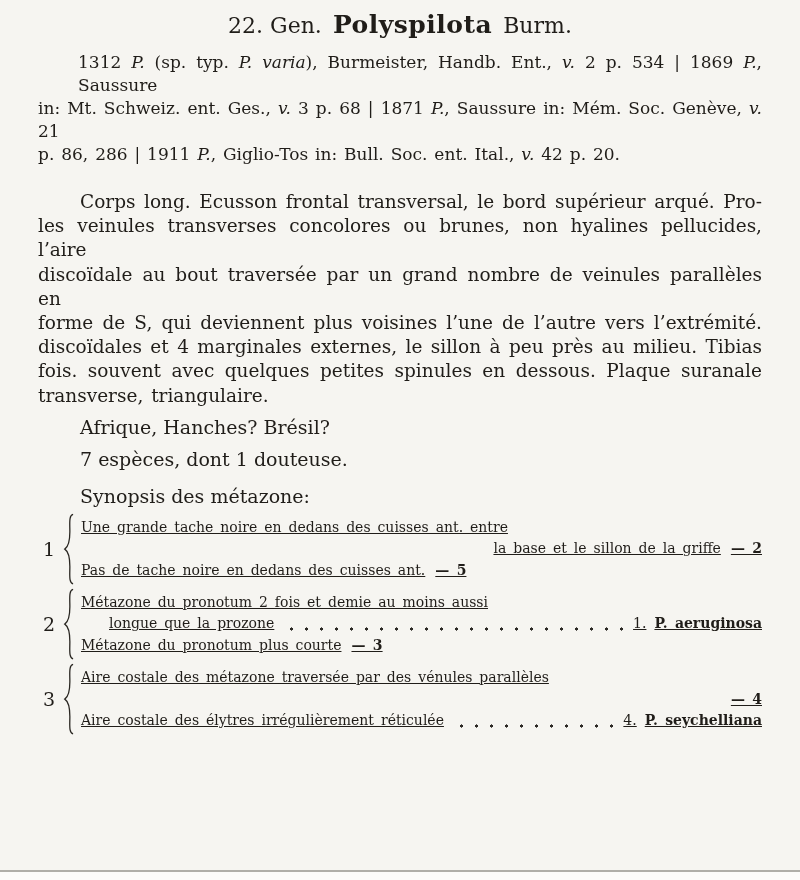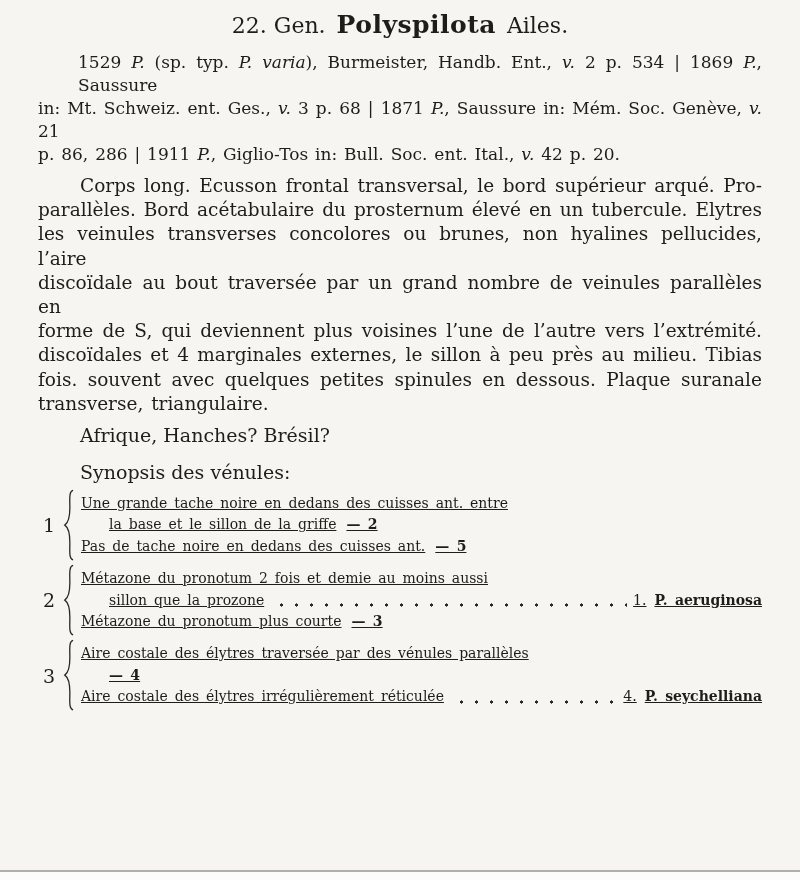--- a/index.html
+++ b/index.html
@@ -45,21 +45,21 @@
   .syn-line {
     text-align: justify;
     text-align-last: justify;
   }
   .syn-line.first { padding-left: 40px; }
   .syn-line.last  { text-align-last: left; }
   .it { font-style: italic; }
 
   
   .description {
-    margin-top: 8px;
+    margin-top: 24px;
     font-size: 18.5px;
     line-height: 24.2px;
     word-spacing: 2px;
   }
   .desc-line {
     text-align: justify;
     text-align-last: justify;
   }
   .desc-line.first { padding-left: 42px; }
   .desc-line.last  { text-align-last: left; }
@@ -92,21 +92,21 @@
   .brace svg { width: 100%; height: 100%; }
   .key-lines { flex: 1; min-width: 0; }
   .key-line {
     font-size: 14px;
     line-height: 21.5px;
     word-spacing: 2.5px;
     white-space: nowrap;
     text-decoration: underline;
   }
   .key-line.lead { display: flex; align-items: baseline; }
-  .key-line.indent { padding-left: 28px; }
+  .key-line.indent { padding-left: 28px; text-align: right; }
   .ref { font-weight: bold; margin-left: 10px; }
   .key-line.indent .ref:first-child { margin-left: 0; }
   .leader {
     flex: 1 1 auto;
     height: 10px;
     align-self: flex-end;
     margin: 0 6px 2px 10px;
     background-image: radial-gradient(circle, #2b2824 1.4px, transparent 1.8px);
     background-size: 15px 8px;
     background-repeat: repeat-x;
@@ -133,42 +133,42 @@
 </style>
 </head>
 <body>
 
 <div class="page">
 
   <div class="title-line">
     <span>22.</span>
     <span>Gen.</span>
     <span class="title-genus">Polyspilota</span>
-    <span>Ailes.</span>
+    <span>Burm.</span>
   </div>
 
   <div class="synonymy">
-    <div class="syn-line first"><span>1529 </span><span class="it">P.</span><span> (sp. typ. </span><span class="it">P. varia</span><span>), Burmeister, Handb. Ent., </span><span class="it">v.</span><span> 2 p. 534 | 1869 </span><span class="it">P.</span><span>, Saussure</span></div>
+    <div class="syn-line first"><span>1312 </span><span class="it">P.</span><span> (sp. typ. </span><span class="it">P. varia</span><span>), Burmeister, Handb. Ent., </span><span class="it">v.</span><span> 2 p. 534 | 1869 </span><span class="it">P.</span><span>, Saussure</span></div>
     <div class="syn-line"><span>in: Mt. Schweiz. ent. Ges., </span><span class="it">v.</span><span> 3 p. 68 | 1871 </span><span class="it">P.</span><span>, Saussure in: Mém. Soc. Genève, </span><span class="it">v.</span><span> 21</span></div>
     <div class="syn-line last"><span>p. 86, 286 | 1911 </span><span class="it">P.</span><span>, Giglio-Tos in: Bull. Soc. ent. Ital., </span><span class="it">v.</span><span> 42 p. 20.</span></div>
   </div>
 
   <div class="description">
     <div class="desc-line first">Corps long. Ecusson frontal transversal, le bord supérieur arqué. Pro-</div>
-    <div class="desc-line">parallèles. Bord acétabulaire du prosternum élevé en un tubercule. Elytres</div>
     <div class="desc-line">les veinules transverses concolores ou brunes, non hyalines pellucides, l’aire</div>
     <div class="desc-line">discoïdale au bout traversée par un grand nombre de veinules parallèles en</div>
     <div class="desc-line">forme de S, qui deviennent plus voisines l’une de l’autre vers l’extrémité.</div>
     <div class="desc-line">discoïdales et 4 marginales externes, le sillon à peu près au milieu. Tibias</div>
     <div class="desc-line">fois. souvent avec quelques petites spinules en dessous. Plaque suranale</div>
     <div class="desc-line last">transverse, triangulaire.</div>
   </div>
 
   <div class="distribution">Afrique, Hanches? Brésil?</div>
-  <div class="synopsis-heading">Synopsis des vénules:</div>
+  <div class="species-count">7 espèces, dont 1 douteuse.</div>
+  <div class="synopsis-heading">Synopsis des métazone:</div>
 
   <div class="key">
 
     <div class="key-item">
       <div class="key-num">1</div>
       <div class="brace">
         <svg viewBox="0 0 18 100" preserveAspectRatio="none">
             <path d="M14,2 C8,3 9.5,14 9.5,26 C9.5,40 7,47 2.5,50 C7,53 9.5,60 9.5,74 C9.5,86 8,97 14,98" fill="none" stroke="#2a2722" stroke-width="1.8"></path>
           </svg>
       </div>
@@ -182,38 +182,38 @@
     <div class="key-item">
       <div class="key-num">2</div>
       <div class="brace">
         <svg viewBox="0 0 18 100" preserveAspectRatio="none">
             <path d="M14,2 C8,3 9.5,14 9.5,26 C9.5,40 7,47 2.5,50 C7,53 9.5,60 9.5,74 C9.5,86 8,97 14,98" fill="none" stroke="#2a2722" stroke-width="1.8"></path>
           </svg>
       </div>
       <div class="key-lines">
         <div class="key-line"><span class="txt">Métazone du pronotum 2 fois et demie au moins aussi</span></div>
         <div class="key-line indent lead">
-            <span class="txt">sillon que la prozone</span>
+            <span class="txt">longue que la prozone</span>
             <span class="leader"></span>
             <span class="sp-num">1.</span>
             <span class="sp-name">P. aeruginosa</span>
           </div>
         <div class="key-line"><span class="txt">Métazone du pronotum plus courte</span><span class="ref">— 3</span></div>
       </div>
     </div>
 
     <div class="key-item">
       <div class="key-num">3</div>
       <div class="brace">
         <svg viewBox="0 0 18 100" preserveAspectRatio="none">
             <path d="M14,2 C8,3 9.5,14 9.5,26 C9.5,40 7,47 2.5,50 C7,53 9.5,60 9.5,74 C9.5,86 8,97 14,98" fill="none" stroke="#2a2722" stroke-width="1.8"></path>
           </svg>
       </div>
       <div class="key-lines">
-        <div class="key-line"><span class="txt">Aire costale des élytres traversée par des vénules parallèles</span></div>
+        <div class="key-line"><span class="txt">Aire costale des métazone traversée par des vénules parallèles</span></div>
         <div class="key-line indent"><span class="ref">— 4</span></div>
         <div class="key-line lead">
             <span class="txt">Aire costale des élytres irrégulièrement réticulée</span>
             <span class="leader"></span>
             <span class="sp-num">4.</span>
             <span class="sp-name">P. seychelliana</span>
           </div>
       </div>
     </div>
 

